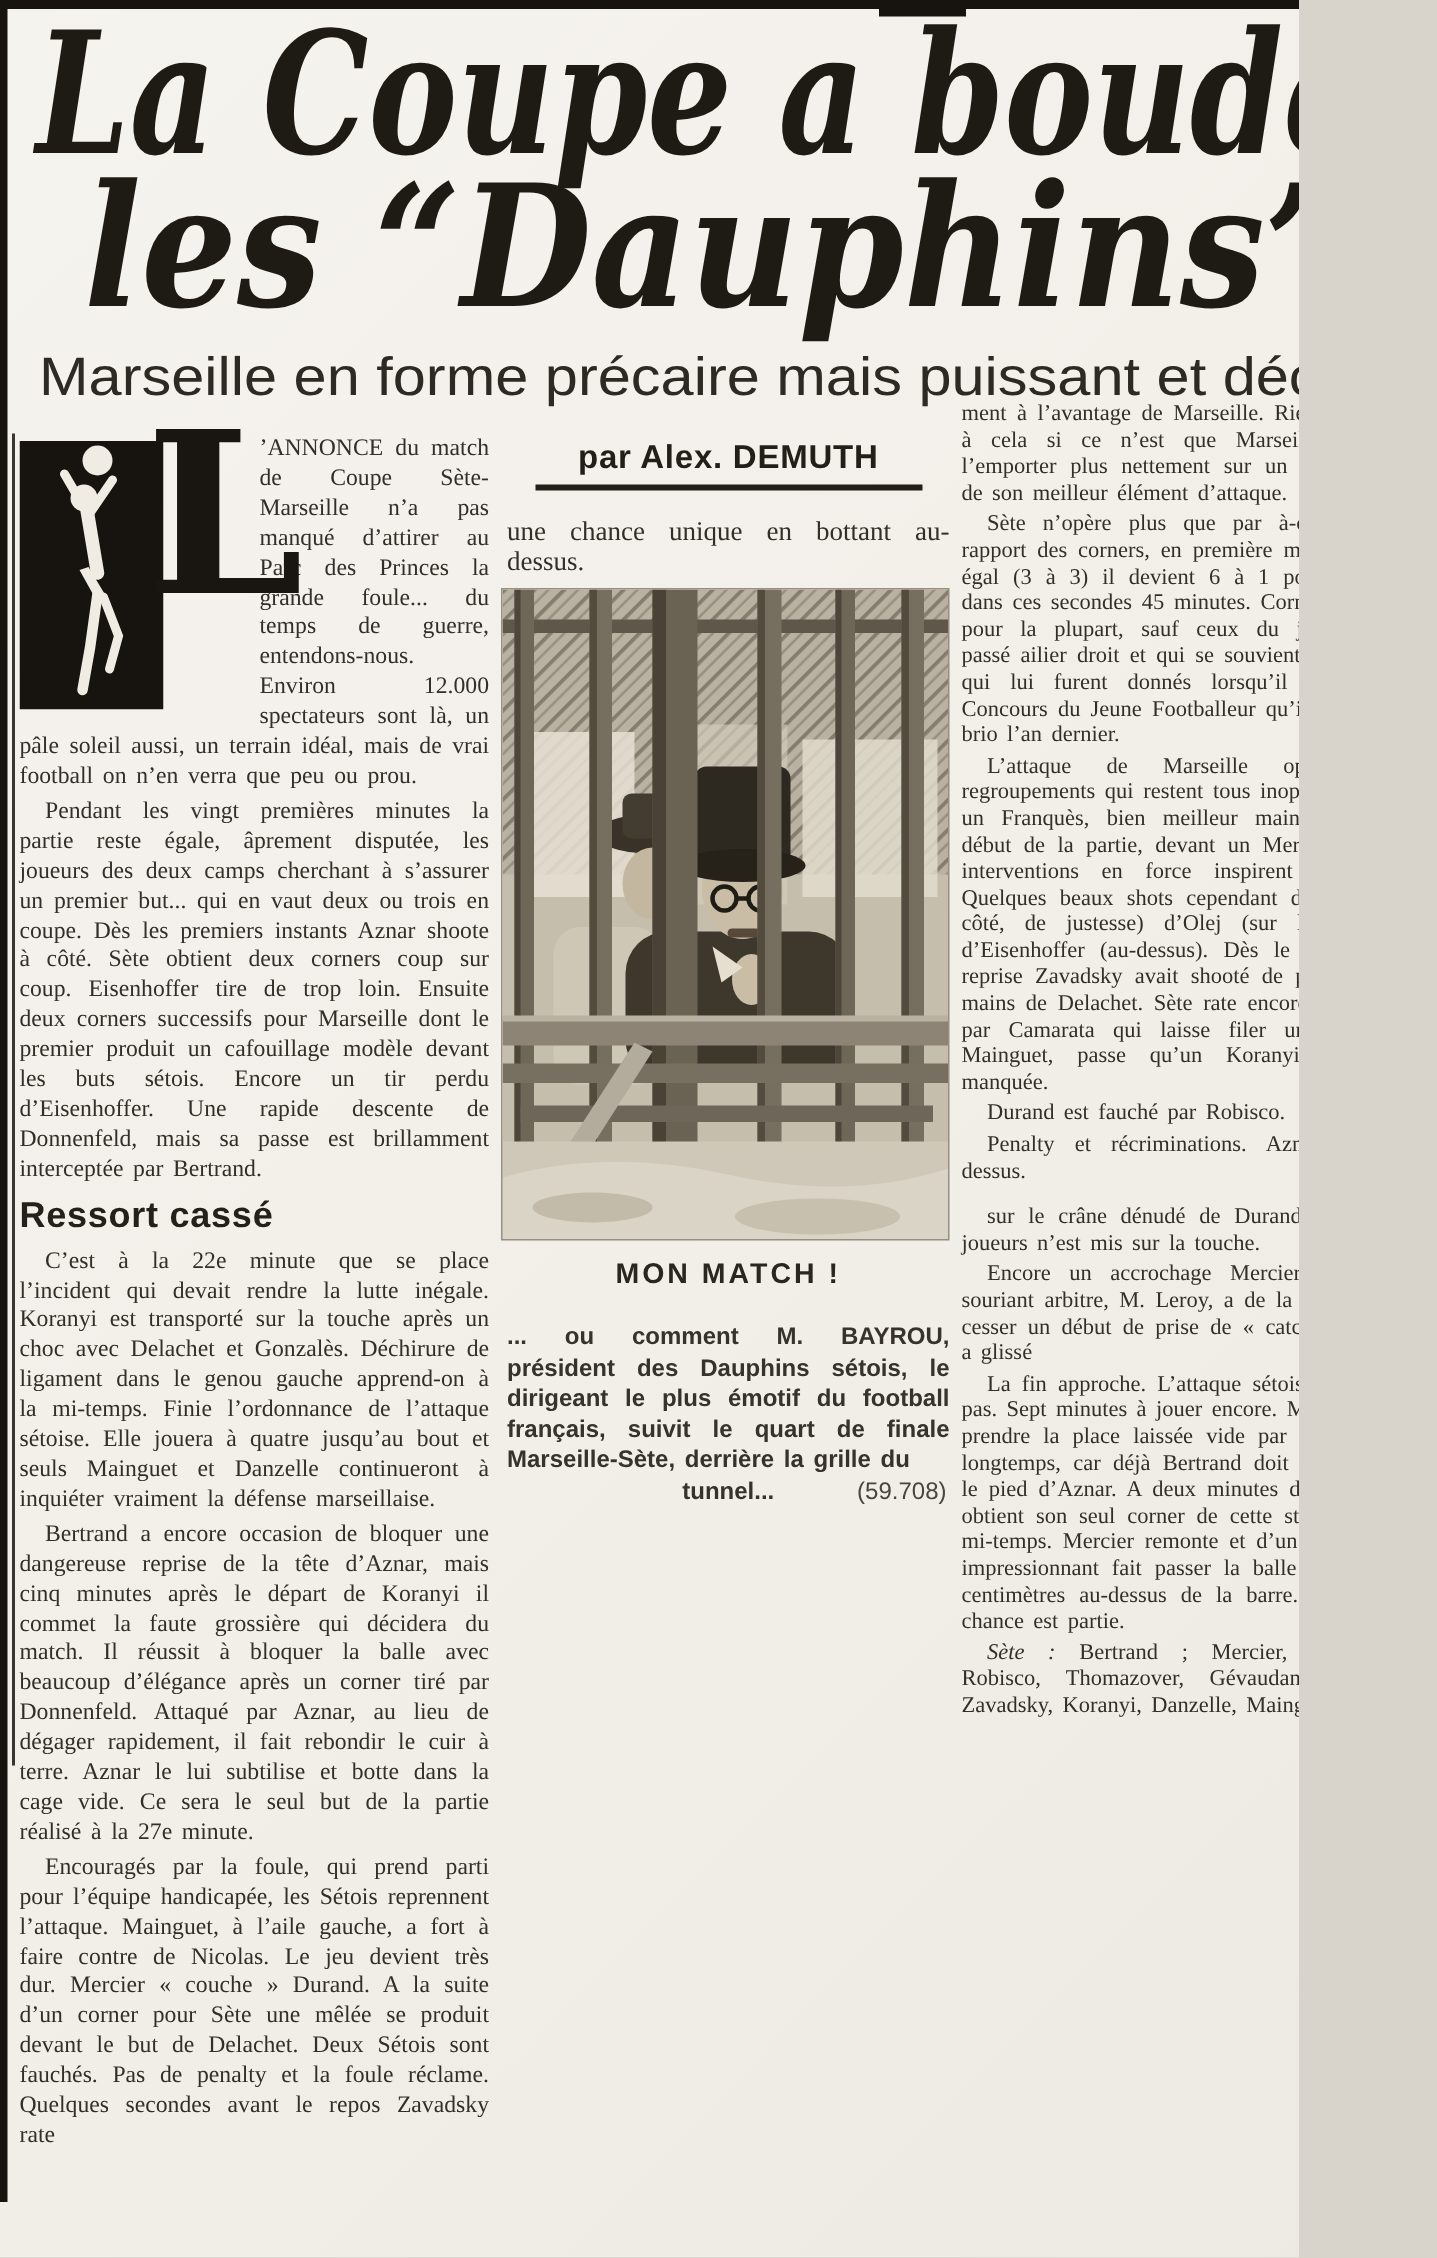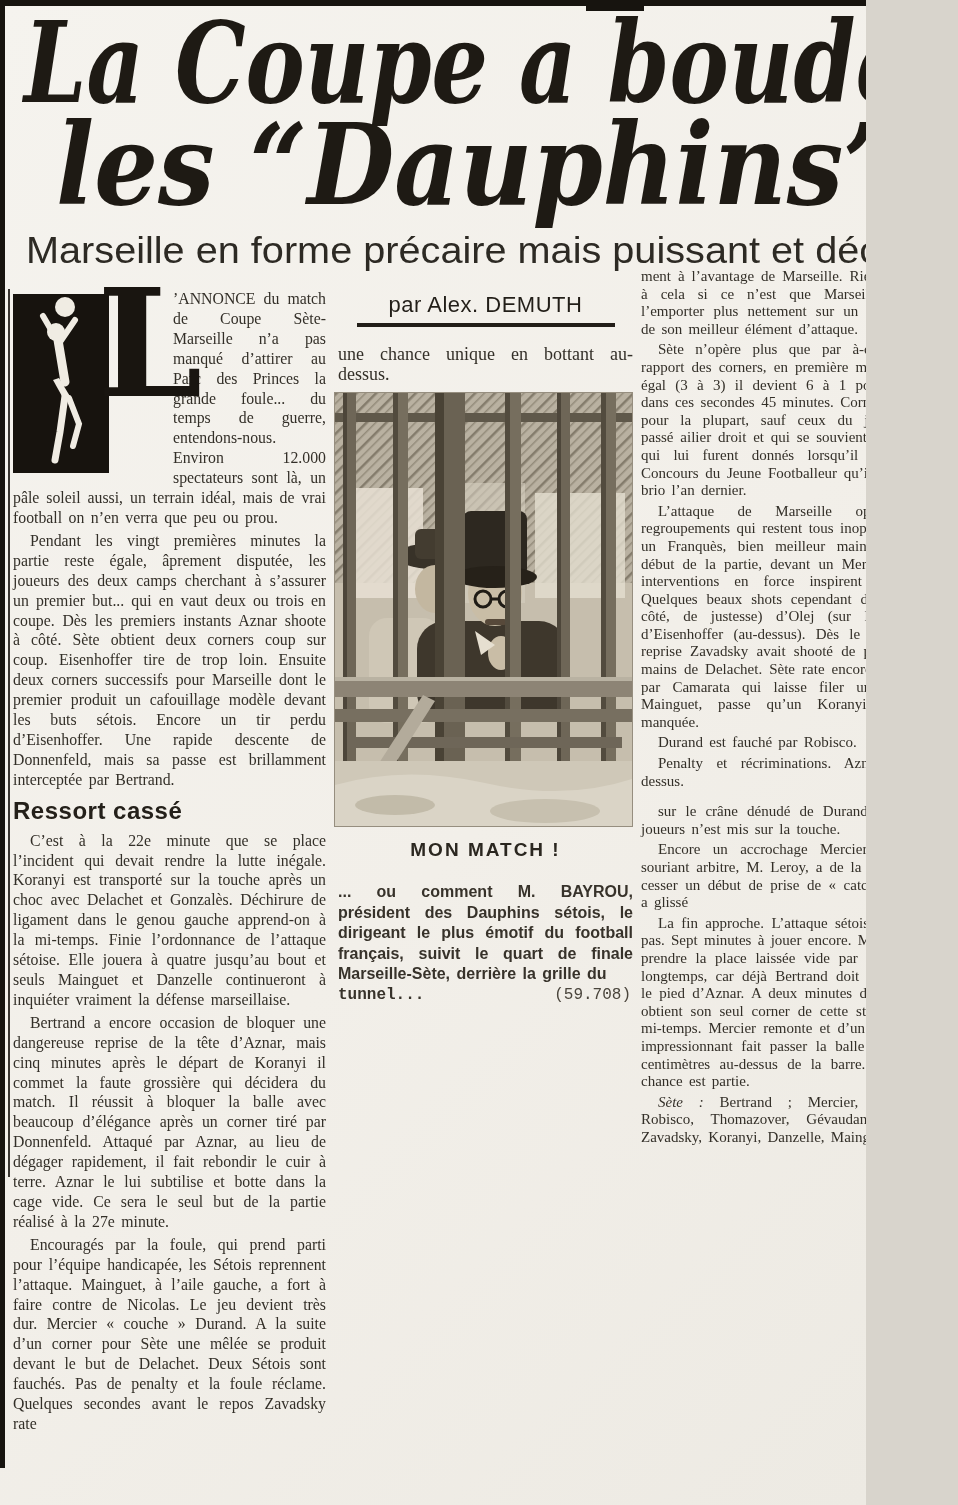--- a/index.html
+++ b/index.html
@@ -27,36 +27,36 @@
     font-weight:700;font-size:24px;color:#24201a;letter-spacing:.5px;
   }
   .dropblock{float:left;width:150px;height:181px;margin:3px 10px 0 0;position:relative;}
   .dropphoto{position:absolute;left:0;top:2px;}
   .dropL{
     position:absolute;left:84px;top:-24px;font-family:"DejaVu Serif",serif;
     font-weight:700;font-size:150px;line-height:1;color:#191510;font-style:normal;
   }
   .byline{
     width:258px;margin:0 auto;text-align:center;font-family:"Liberation Sans",sans-serif;
-    font-weight:400;font-size:22px;letter-spacing:.5px;color:#221e18;
+    font-weight:700;font-size:22px;letter-spacing:.5px;color:#221e18;
     border-bottom:4px solid #221e18;padding-bottom:5px;
   }
   .col2 .lead1{margin-top:17px;}
   .photo{margin:9px 0 0 -3px;width:297px;height:433px;outline:1px solid #968e7f;}
   .cap-title{
     margin-top:13px;text-align:center;font-family:"Liberation Sans",sans-serif;
     font-weight:700;font-size:19px;letter-spacing:2px;color:#2b2720;
   }
   .caption{
     margin:21px 0 0 0;font-family:"Liberation Sans",sans-serif;font-weight:700;
     font-size:16px;line-height:20.5px;text-align:justify;color:#37322a;word-spacing:2px;
   }
   .cap-tail{
-    position:relative;font-family:Liberation Mono, monospace;font-weight:700;
-    font-size:16px;line-height:20.5px;color:#37322a;
+    position:relative;font-family:Liberation Sans, sans-serif;font-weight:700;
+    font-size:16px;line-height:20.5px;text-align:center;color:#37322a;
   }
   .cap-num{position:absolute;right:2px;top:0;font-weight:400;color:#4a453c;}
   .ital{font-style:italic;}
 </style>
 </head>
 <body>
 
 <div class="sheet">
 
   <div class="rule" style="left:0;top:0;width:958px;height:6px;"></div>

